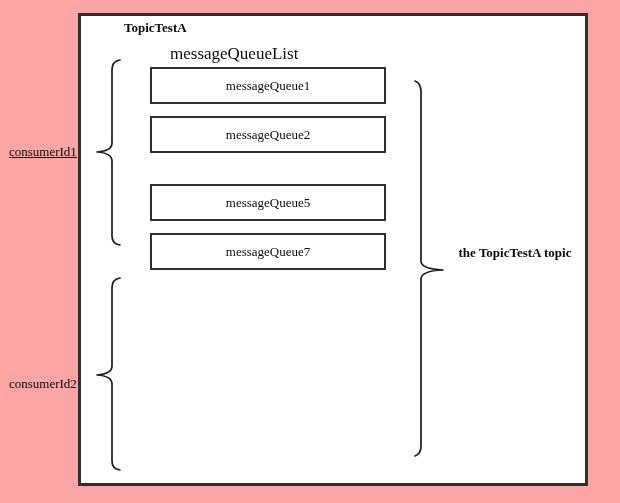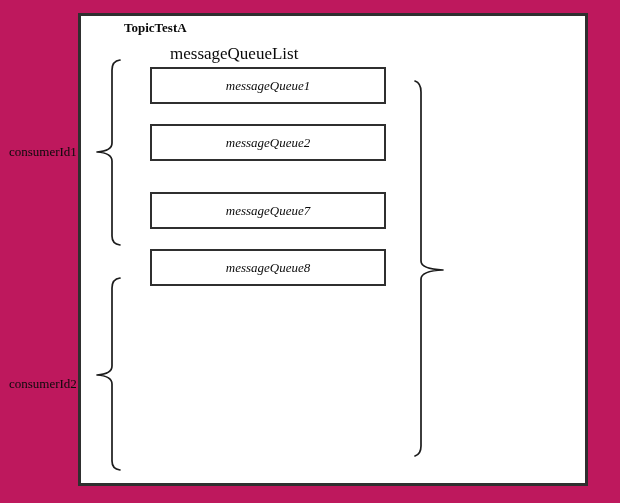--- a/index.html
+++ b/index.html
@@ -4,21 +4,21 @@
 <style>
   html, body {
     margin: 0;
     padding: 0;
     background: #ffffff;
   }
   .stage {
     position: relative;
     width: 620px;
     height: 503px;
-    background: #be185d;
+    background: #fca5a5;
     font-family: "Liberation Serif", "DejaVu Serif", serif;
     color: #0a0a0a;
     overflow: hidden;
   }
   .outer-box {
     position: absolute;
     left: 78px;
     top: 13px;
     width: 510px;
     height: 473px;
@@ -43,42 +43,41 @@
   }
   .queues-column {
     position: absolute;
     left: 150px;
     top: 67px;
     width: 236px;
   }
   .queue-group {
     display: flex;
     flex-direction: column;
-    gap: 20px;
-    font-style: italic;
+    gap: 12px;
   }
   .queue-group + .queue-group {
     margin-top: 31px;
   }
   .queue-box {
     height: 37px;
     border: 2px solid #2f2f2f;
     box-sizing: border-box;
     background: #ffffff;
     display: flex;
     align-items: center;
     justify-content: center;
     font-size: 13px;
   }
   .consumer-label {
     position: absolute;
     font-size: 13px;
     white-space: nowrap;
   }
-  .consumer-label.one { left: 9px;  top: 144px; }
+  .consumer-label.one { left: 9px;  top: 144px; text-decoration: underline; }
   .consumer-label.two { left: 9px;  top: 376px; }
   .annotation {
     position: absolute;
     left: 515px;
     top: 245px;
     transform: translateX(-50%);
     text-align: center;
     font-size: 13px;
     font-weight: bold;
     line-height: 16px;
@@ -115,33 +114,34 @@
     <div class="queue-group">
         <div class="queue-box">
           <span>messageQueue1</span>
         </div>
         <div class="queue-box">
           <span>messageQueue2</span>
         </div>
       </div>
     <div class="queue-group">
         <div class="queue-box">
-          <span>messageQueue7</span>
+          <span>messageQueue5</span>
         </div>
         <div class="queue-box">
-          <span>messageQueue8</span>
+          <span>messageQueue7</span>
         </div>
       </div>
   </div>
 
   <div class="consumer-label one">consumerId1</div>
 
   <div class="consumer-label two">consumerId2</div>
 
   <div class="annotation">
+      <div>the TopicTestA topic</div>
     </div>
 
   <svg class="braces-layer" viewBox="0 0 620 503" xmlns="http://www.w3.org/2000/svg">
     <path d="M 120 60 Q 112 61 112 70 L 112 143 Q 112 151 97 152 Q 112 153 112 161 L 112 236 Q 112 244 120 245"></path>
     <path d="M 120 278 Q 112 279 112 288 L 112 366 Q 112 374 97 375 Q 112 376 112 384 L 112 461 Q 112 469 120 470"></path>
     <path d="M 415 81 Q 421 83 421 92 L 421 261 Q 421 269 443 270 Q 421 271 421 279 L 421 446 Q 421 454 415 456"></path>
   </svg>
 
 </div>
 

